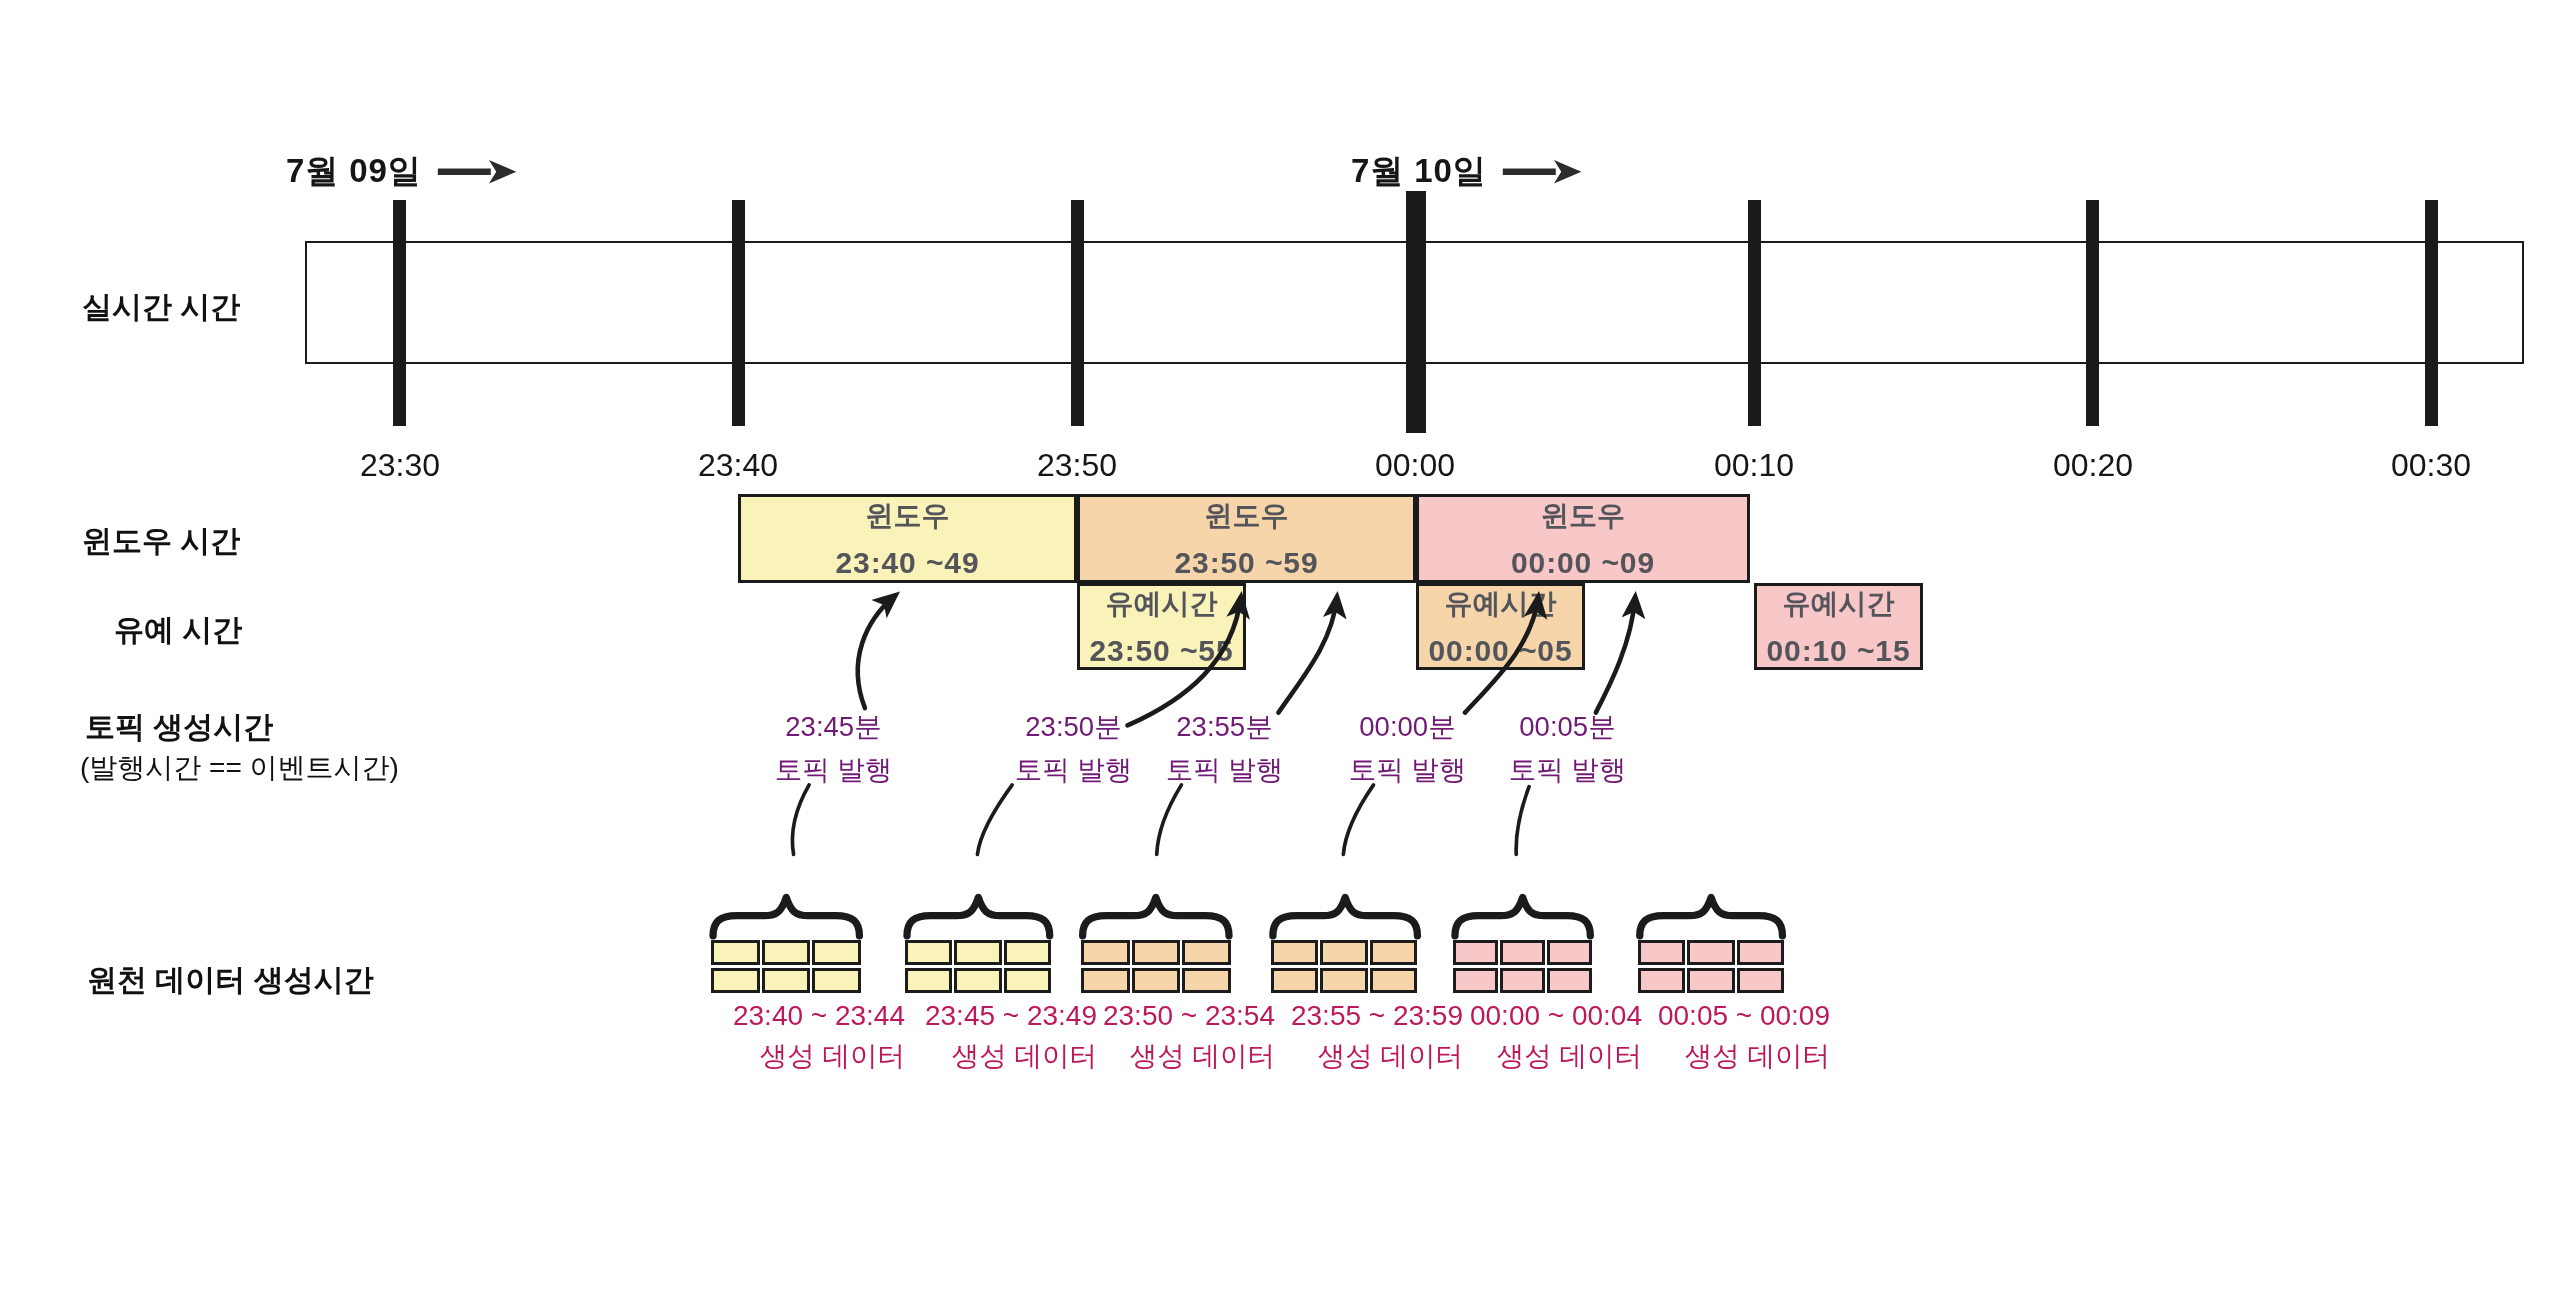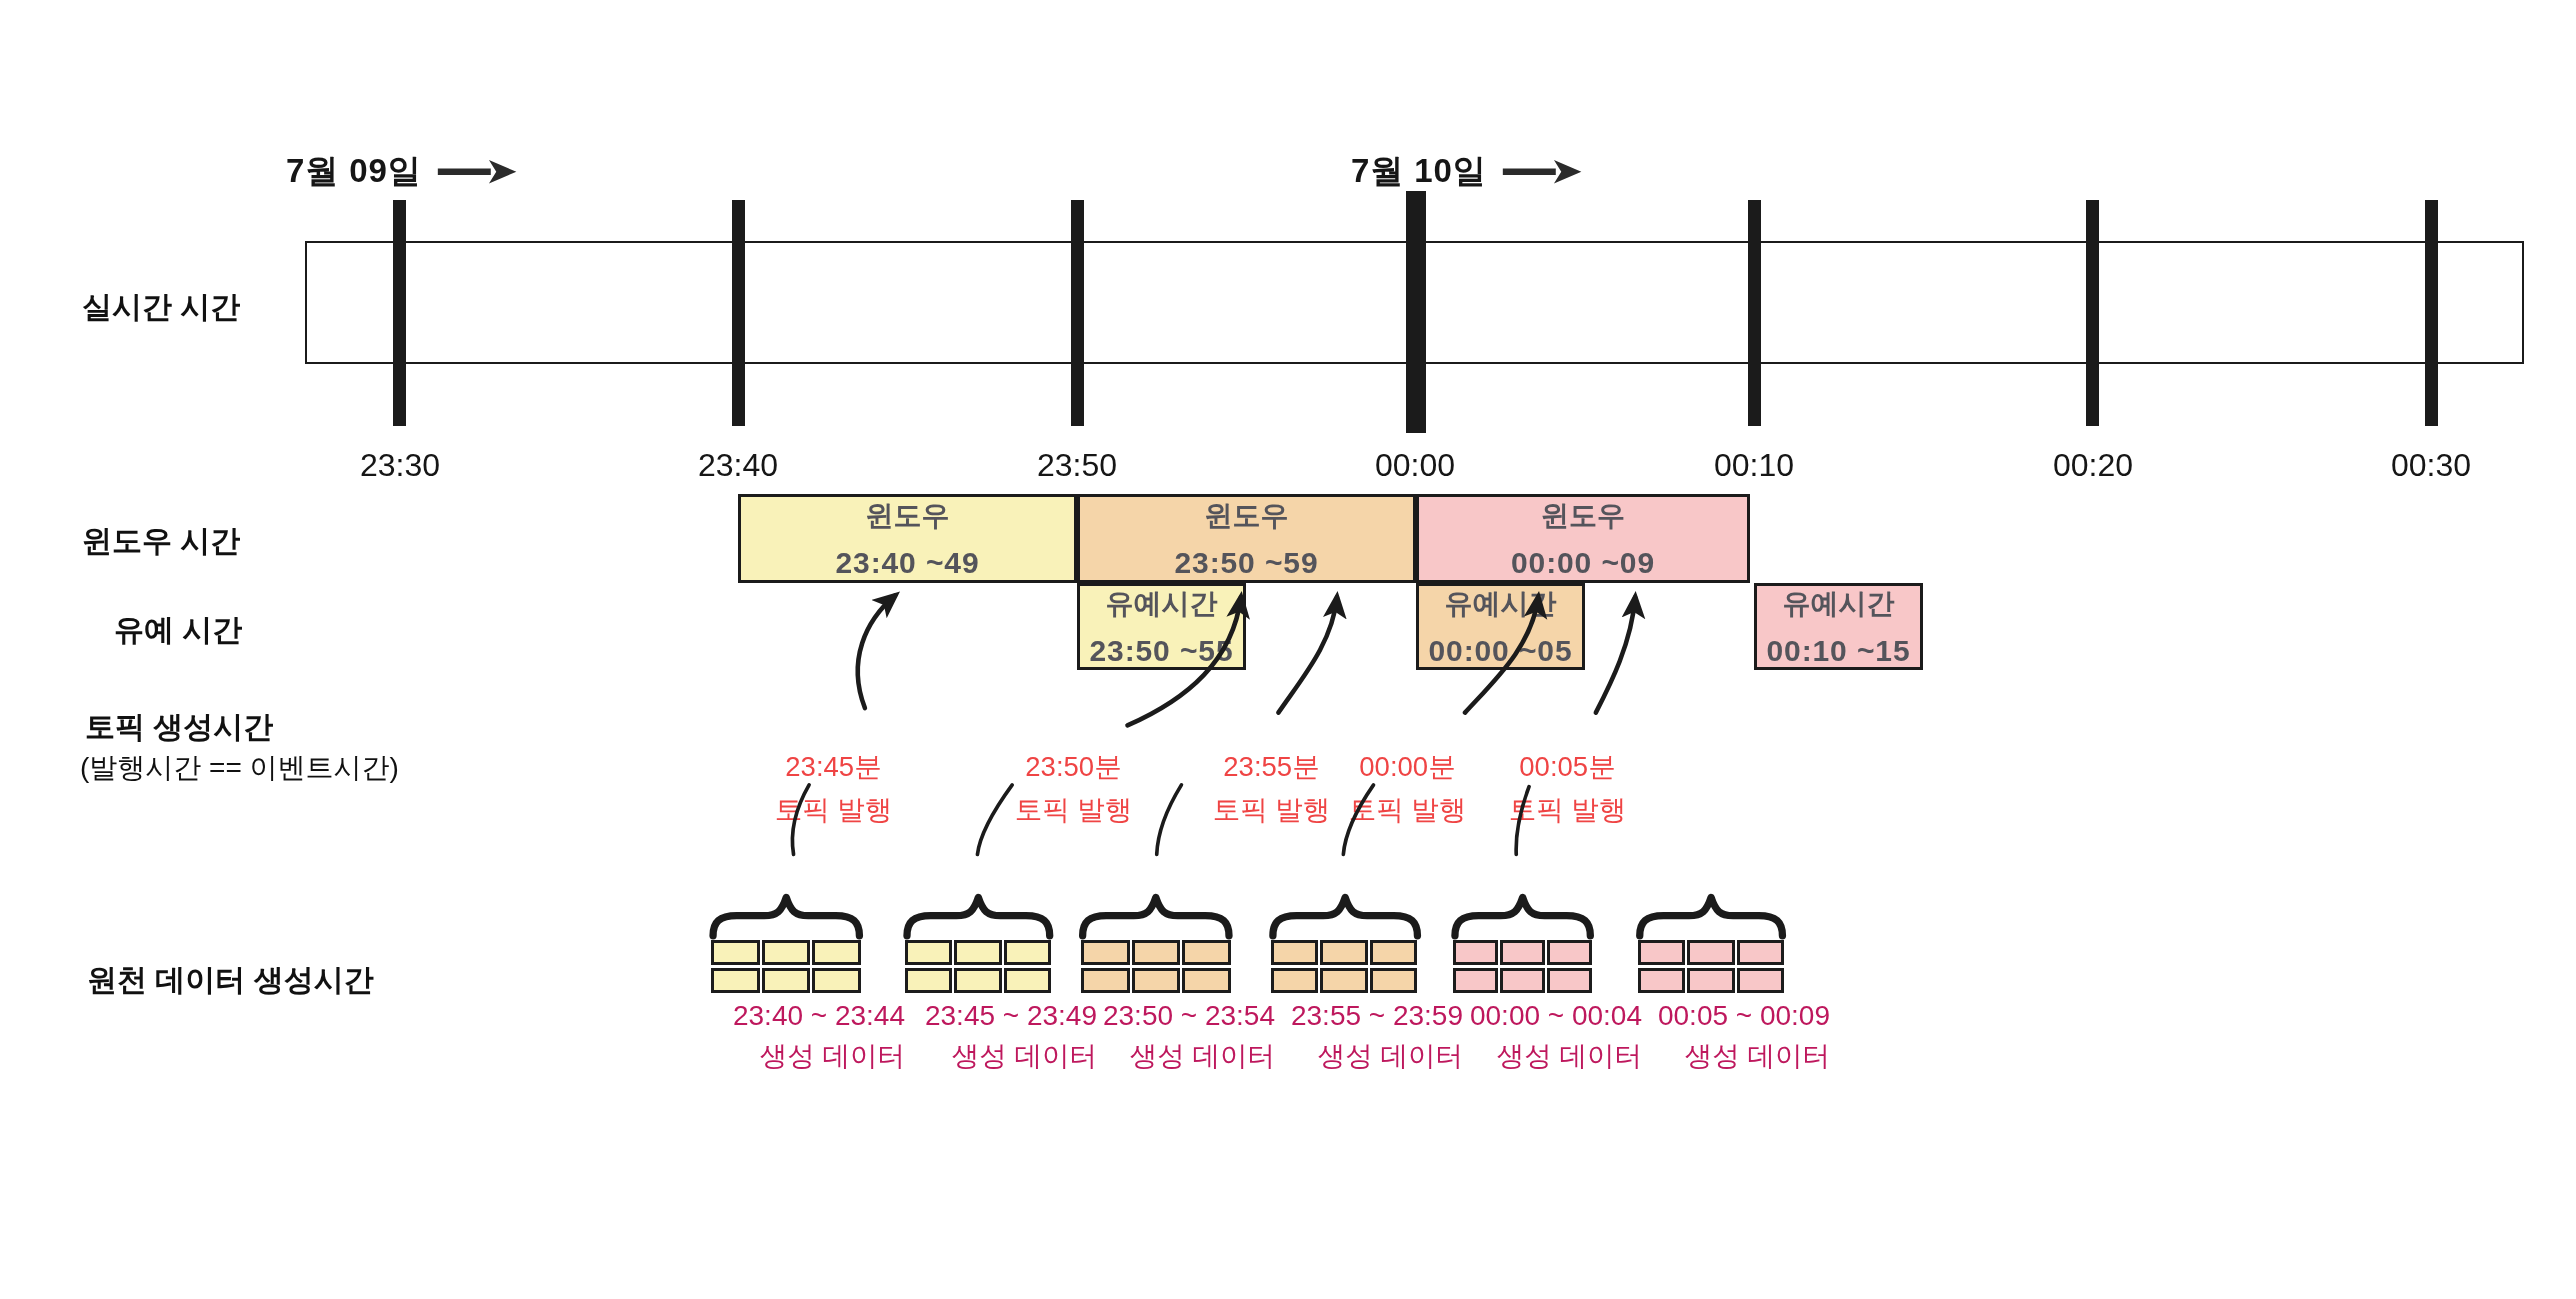--- a/index.html
+++ b/index.html
@@ -33,21 +33,21 @@
     display:flex;flex-direction:column;align-items:center;justify-content:center;
     gap:11px;z-index:2;
   }
   .box .t1{font-size:28px;font-weight:bold;color:#54545b;}
   .box .t2{font-size:30px;font-weight:bold;color:#54545b;letter-spacing:0.9px;}
   .win{top:494px;height:89px;}
   .grace{top:583px;height:87px;}
   
   .pub-label{
     position:absolute;top:705px;width:201px;text-align:center;
-    font-size:27.5px;line-height:43px;color:#ef4444;z-index:2;margin-top:40px;
+    font-size:27.5px;line-height:43px;color:#701a75;z-index:2;
   }
   
   .data-grid{
     position:absolute;top:940px;display:grid;
     grid-template-columns:repeat(3,1fr);gap:2.7px 1.8px;box-sizing:border-box;
   }
   .cell{border:3.7px solid #1c1c1c;height:19px;box-sizing:content-box;}
   .grp-label{
     position:absolute;width:238px;text-align:right;color:#be185d;white-space:nowrap;
   }
@@ -133,21 +133,21 @@
   </div>
 
   <div class="pub-label" style="left:733px;">
     <div>23:45분</div>
     <div>토픽 발행</div>
   </div>
   <div class="pub-label" style="left:973px;">
     <div>23:50분</div>
     <div>토픽 발행</div>
   </div>
-  <div class="pub-label" style="left:1171px;text-align:center;">
+  <div class="pub-label" style="left:1124px;text-align:center;">
     <div>23:55분</div>
     <div>토픽 발행</div>
   </div>
   <div class="pub-label" style="left:1307px;">
     <div>00:00분</div>
     <div>토픽 발행</div>
   </div>
   <div class="pub-label" style="left:1467px;">
     <div>00:05분</div>
     <div>토픽 발행</div>

